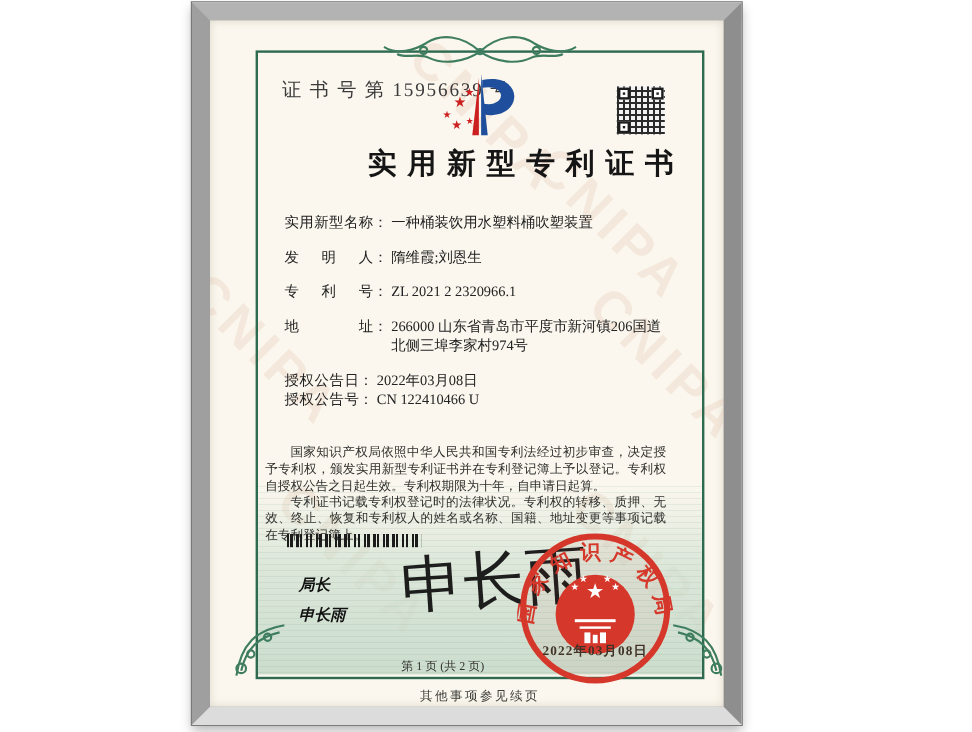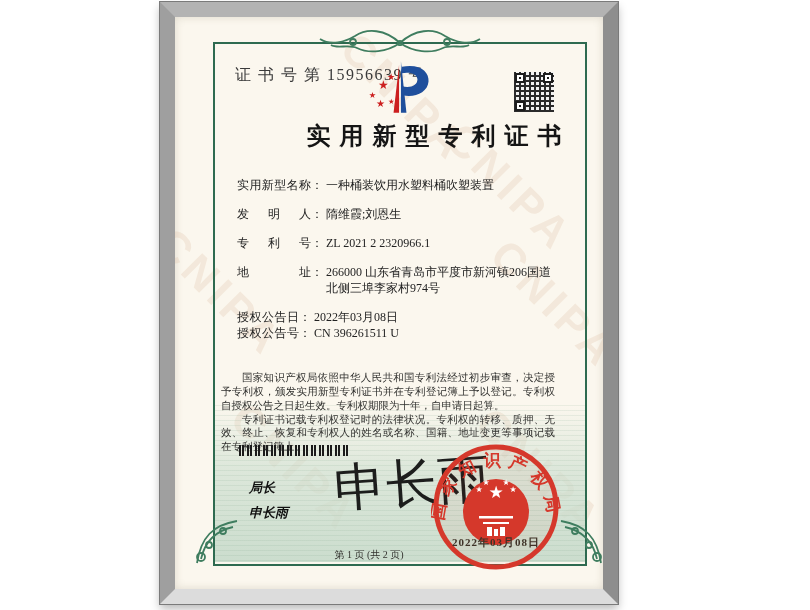--- a/index.html
+++ b/index.html
@@ -171,21 +171,21 @@
         <span class="f-label">地址</span><span class="f-colon">：</span>
         <span class="f-value">266000 山东省青岛市平度市新河镇206国道北侧三埠李家村974号</span>
       </div>
       <div class="f-row grant-row">
         <span class="pair">
           <span class="f-label">授权公告日</span><span class="f-colon">：</span>
           <span>2022年03月08日</span>
         </span>
         <span class="pair">
           <span class="f-label">授权公告号</span><span class="f-colon">：</span>
-          <span>CN 396261511 U</span>
+          <span>CN 122410466 U</span>
         </span>
       </div>
     </div>
 
     <div class="paras">
       <p>国家知识产权局依照中华人民共和国专利法经过初步审查，决定授予专利权，颁发实用新型专利证书并在专利登记簿上予以登记。专利权自授权公告之日起生效。专利权期限为十年，自申请日起算。</p>
       <p>专利证书记载专利权登记时的法律状况。专利权的转移、质押、无效、终止、恢复和专利权人的姓名或名称、国籍、地址变更等事项记载在专利登记簿上。</p>
     </div>
 
     <div class="barcode"></div>
@@ -213,15 +213,16 @@
       <text x="82" y="50" font-size="8" fill="#ffffff" text-anchor="middle">★</text>
       <rect x="48" y="74" width="34" height="2.5" fill="#ffffff"></rect>
       <rect x="52" y="80" width="26" height="2" fill="#ffffff"></rect>
       <rect x="56" y="85" width="5" height="9" fill="#ffffff"></rect>
       <rect x="69" y="85" width="5" height="9" fill="#ffffff"></rect>
       <rect x="63" y="87" width="4" height="7" fill="#ffffff"></rect>
     </svg>
     <div class="seal-date">2022年03月08日</div>
 
     <div class="page-info">第 1 页 (共 2 页)</div>
+    <div class="footer-note">其他事项参见续页</div>
 
   </div>
 </div>
 
 </body></html>

